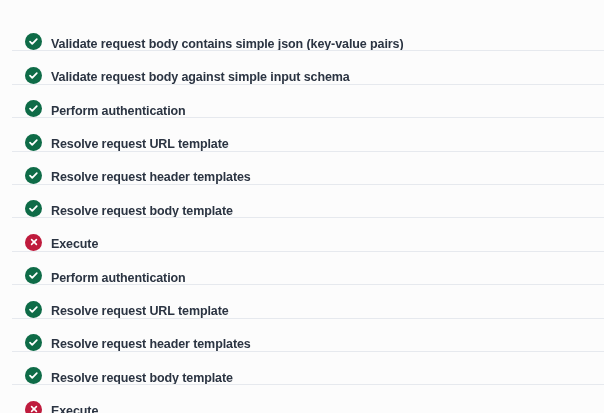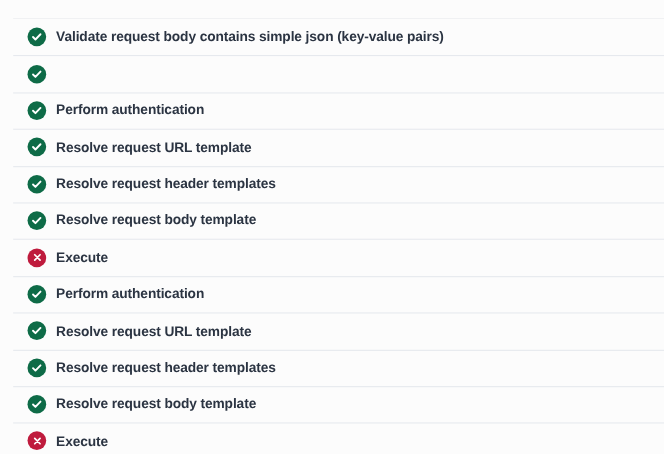--- a/index.html
+++ b/index.html
@@ -28,21 +28,21 @@
     left: 12px;
     right: 0px;
     height: 1px;
     background: #c3c9d2;
   }
 
   .step-row {
     position: relative;
     height: 33.4px;
     display: flex;
-    align-items: center;
+    align-items: flex-end;
     padding-left: 25px;
     box-sizing: border-box;
     background: #fcfcfc;
   }
 
   .step-row + .step-row::before {
     content: "";
     position: absolute;
     top: 0;
     left: 12px;
@@ -90,20 +90,21 @@
         </svg>
       </span>
       <span class="step-label">Validate request body contains simple json (key-value pairs)</span>
     </div>
     <div class="step-row">
       <span class="status-icon success">
         <svg width="11" height="11" viewBox="0 0 12 12" aria-hidden="true">
           <path d="M2.2 6.2 L4.6 8.6 L9.6 3.4" fill="none" stroke="#ffffff" stroke-width="1.9" stroke-linecap="round" stroke-linejoin="round"></path>
         </svg>
       </span>
+      <span class="step-label">Validate request body against simple input schema</span>
     </div>
     <div class="step-row">
       <span class="status-icon success">
         <svg width="11" height="11" viewBox="0 0 12 12" aria-hidden="true">
           <path d="M2.2 6.2 L4.6 8.6 L9.6 3.4" fill="none" stroke="#ffffff" stroke-width="1.9" stroke-linecap="round" stroke-linejoin="round"></path>
         </svg>
       </span>
       <span class="step-label">Perform authentication</span>
     </div>
     <div class="step-row">

